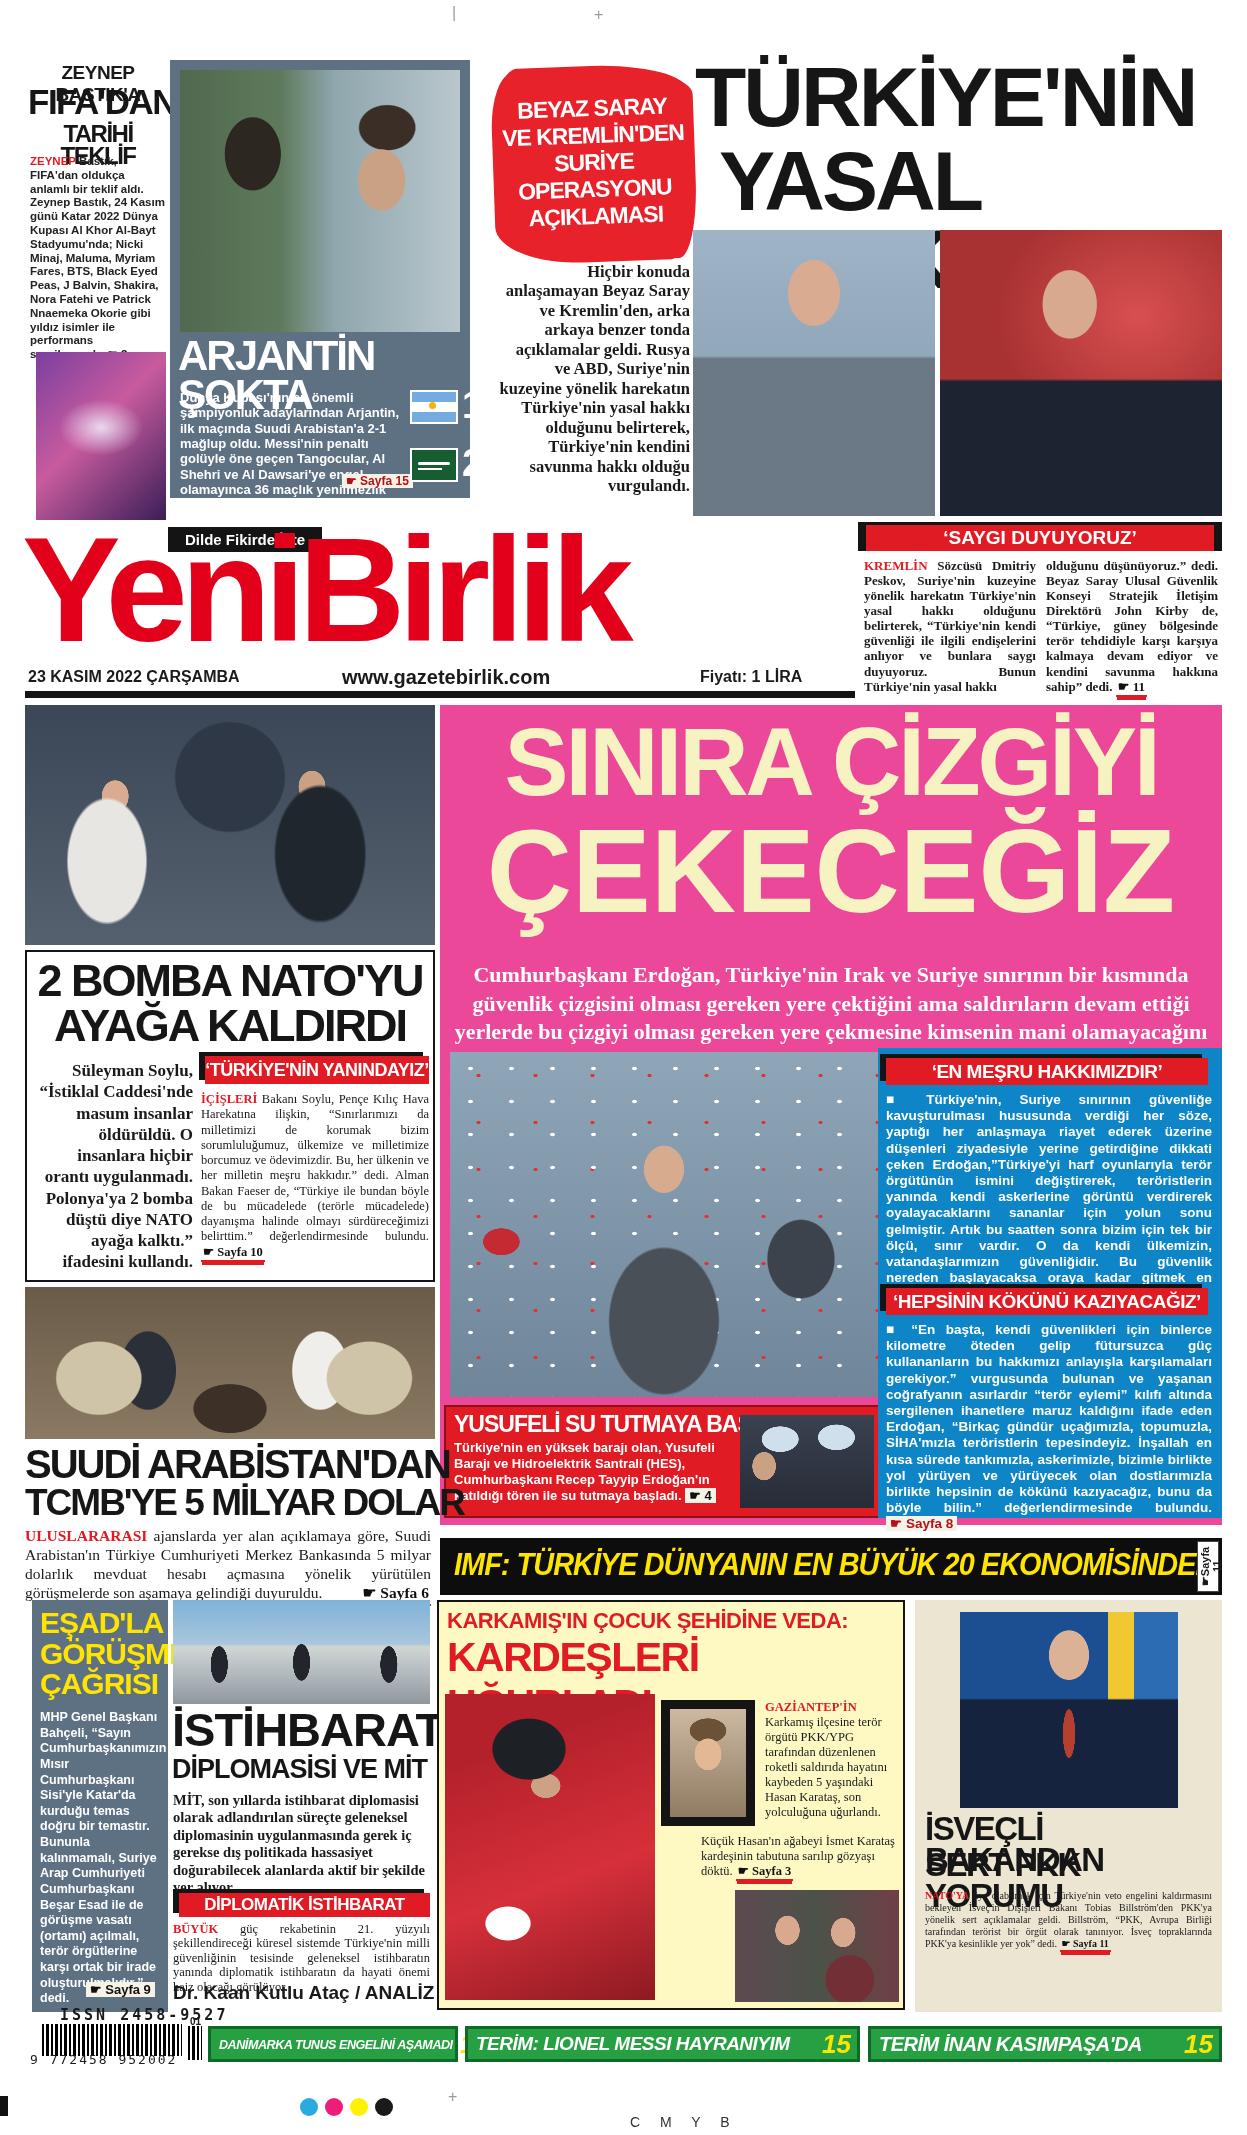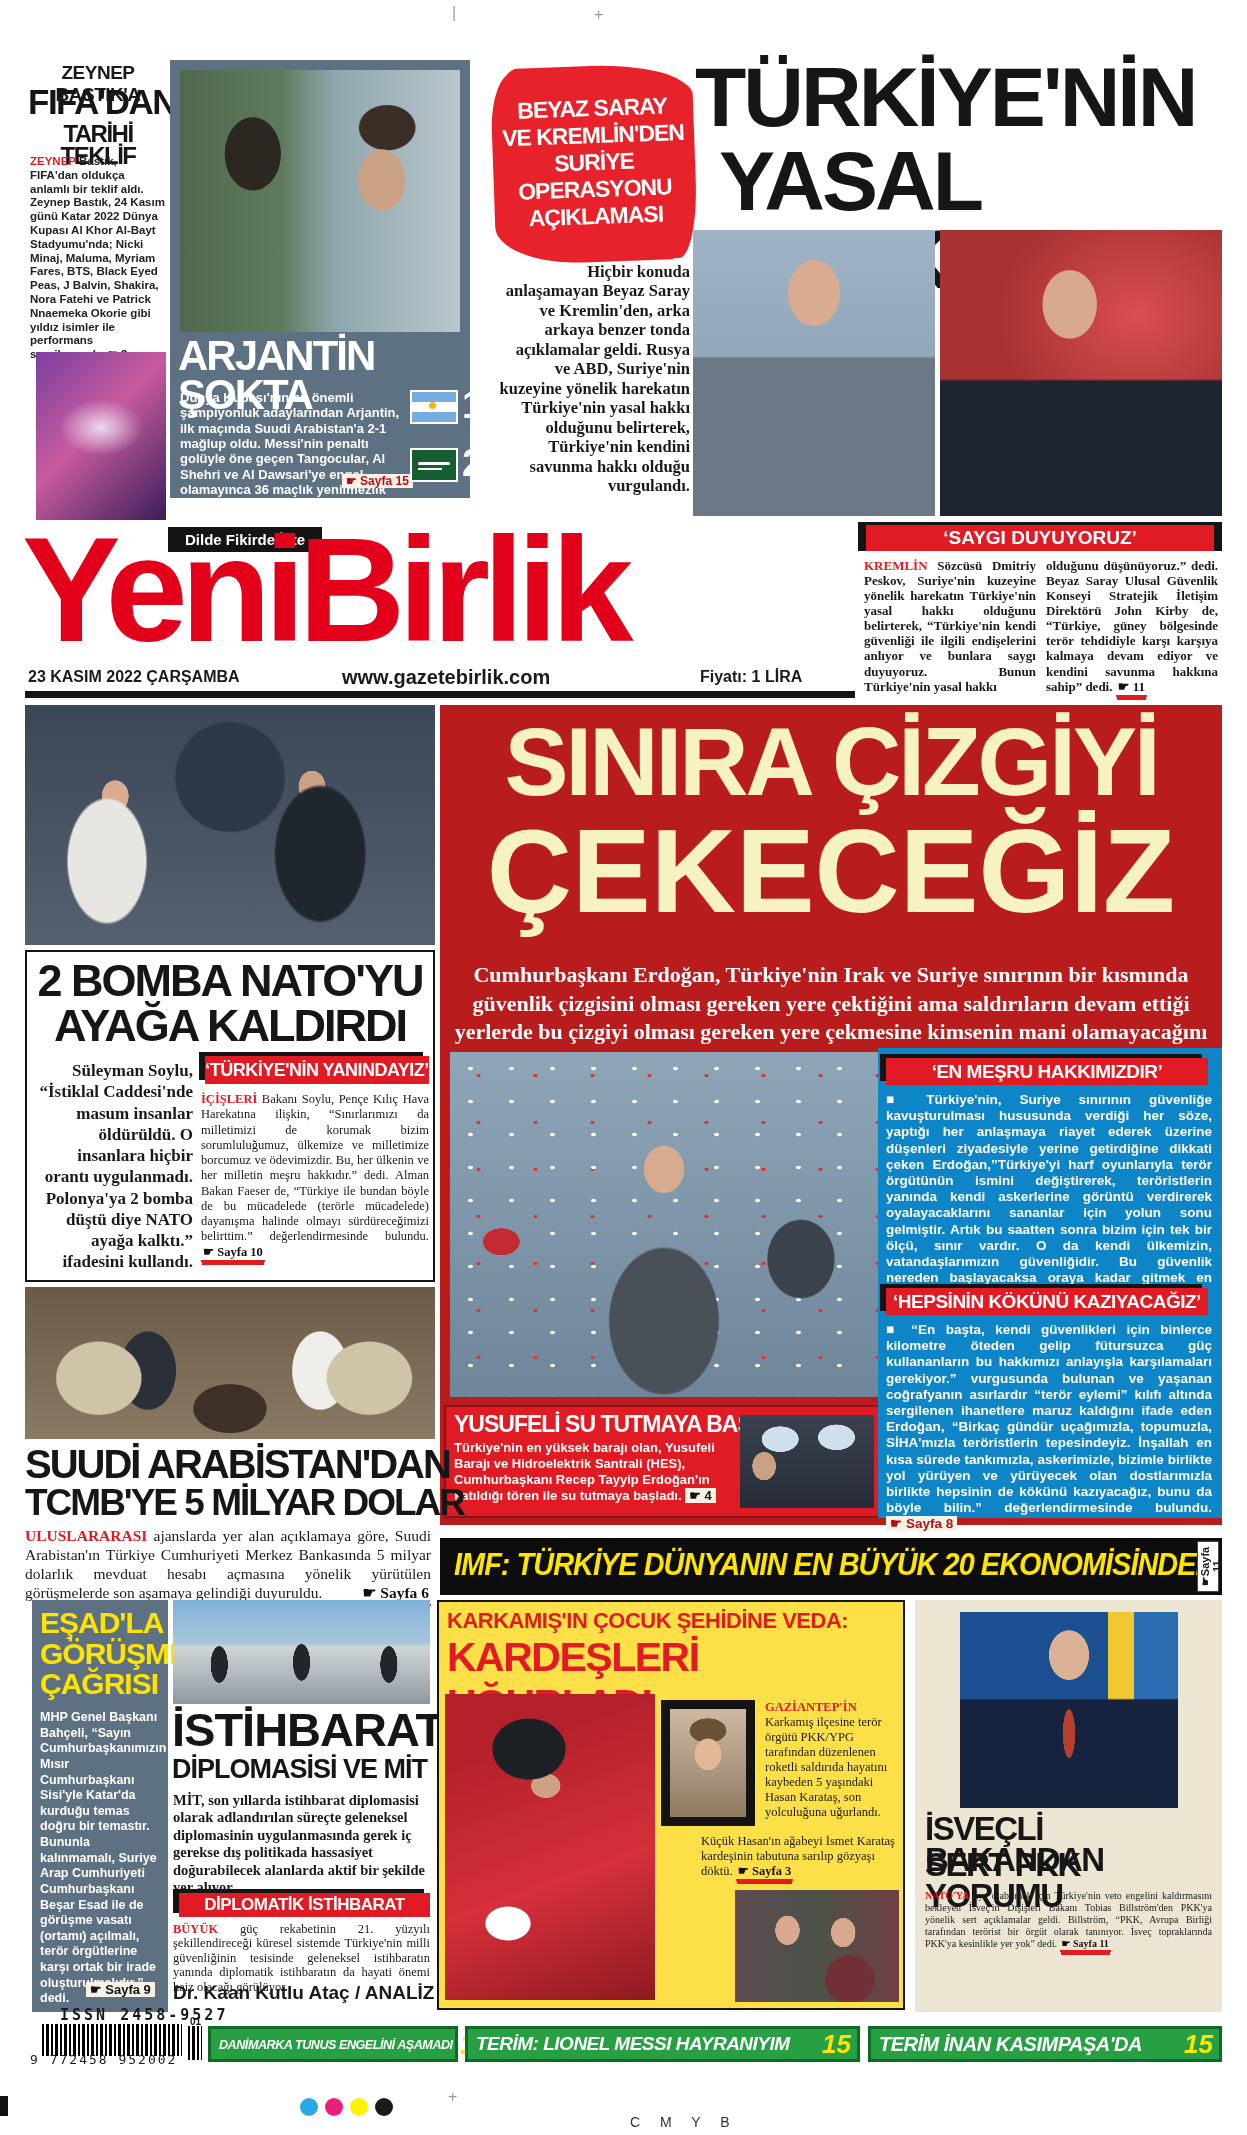--- a/index.html
+++ b/index.html
@@ -122,21 +122,21 @@
     <div class="hl" style="position:absolute;left:0;top:53px;width:100%;text-align:center;font-size:45px;letter-spacing:-2px;">AYAĞA KALDIRDI</div>
     <div class="serif" style="position:absolute;left:8px;top:108px;width:158px;font-size:17px;line-height:1.25;font-weight:700;text-align:right;">Süleyman Soylu, “İstiklal Caddesi'nde masum insanlar öldürüldü. O insanlara hiçbir orantı uygulanmadı. Polonya'ya 2 bomba düştü diye NATO ayağa kalktı.” ifadesini kullandı.</div>
     <div class="rbar" style="position:absolute;left:178px;top:104px;width:224px;height:28px;font-size:18px;line-height:28px;">‘TÜRKİYE'NİN YANINDAYIZ’</div>
     <div class="serif just" style="position:absolute;left:174px;top:140px;width:228px;font-size:12.5px;line-height:1.22;">
       <span class="lead">İÇİŞLERİ</span>
       <span>Bakanı Soylu, Pençe Kılıç Hava Harekatına ilişkin, “Sınırlarımızı da milletimizi de korumak bizim sorumluluğumuz, ülkemize ve milletimize borcumuz ve ödevimizdir. Bu, her ülkenin ve her milletin meşru hakkıdır.” dedi. Alman Bakan Faeser de, “Türkiye ile bundan böyle de bu mücadelede (terörle mücadelede) dayanışma halinde olmayı sürdüreceğimizi belirttim.” değerlendirmesinde bulundu.</span>
       <span class="ref"><span>☛</span> <span>Sayfa 10</span></span>
     </div>
   </div>
 
-  <div class="abs" style="left:440px;top:705px;width:782px;height:820px;background:#b91c1c;">
+  <div class="abs" style="left:440px;top:705px;width:782px;height:820px;background:#ec4899;">
     <div class="hl" style="position:absolute;left:0;top:12px;width:100%;text-align:center;font-size:96px;color:#f6f2c2;letter-spacing:-3px;">SINIRA ÇİZGİYİ</div>
     <div class="hl" style="position:absolute;left:0;top:112px;width:100%;text-align:center;font-size:118px;color:#f6f2c2;letter-spacing:0px;">ÇEKECEĞİZ</div>
     <div class="serif" style="position:absolute;left:14px;top:256px;width:754px;font-size:22px;line-height:1.3;font-weight:700;color:#fff;text-align:center;">Cumhurbaşkanı Erdoğan, Türkiye'nin Irak ve Suriye sınırının bir kısmında güvenlik çizgisini olması gereken yere çektiğini ama saldırıların devam ettiği yerlerde bu çizgiyi olması gereken yere çekmesine kimsenin mani olamayacağını söyledi.</div>
 
     <div class="ph" style="left:10px;top:347px;width:428px;height:345px;background:
         radial-gradient(34px 40px at 50% 34%, #d7ac8e 0%, #d7ac8e 58%, rgba(215,172,142,0) 60%),
         radial-gradient(90px 120px at 50% 78%, #4a5058 0%, #4a5058 60%, rgba(74,80,88,0) 62%),
         radial-gradient(60px 70px at 82% 60%, #3c434d 0%, #3c434d 55%, rgba(60,67,77,0) 57%),
         radial-gradient(30px 22px at 12% 55%, #c32a32 0%, #c32a32 60%, rgba(195,42,50,0) 62%),
         radial-gradient(#ffffff 2px, rgba(255,255,255,0) 2.6px),
@@ -216,21 +216,21 @@
   <div class="rbar abs" style="left:179px;top:1893px;width:251px;height:24px;font-size:17px;line-height:24px;">DİPLOMATİK İSTİHBARAT</div>
   <div class="abs serif just" style="left:173px;top:1922px;width:257px;font-size:12.5px;line-height:1.15;">
     <span class="lead">BÜYÜK</span>
     <span>güç rekabetinin 21. yüzyılı şekillendireceği küresel sistemde Türkiye'nin milli güvenliğinin tesisinde geleneksel istihbaratın yanında diplomatik istihbaratın da hayati önemi haiz olacağı görülüyor.</span>
   </div>
   <div class="abs" style="left:173px;top:1982px;font-size:19px;font-weight:900;">
     <span>Dr. Kaan Kutlu Ataç / ANALİZ</span>
     <span style="color:#e11b22;">10'da</span>
   </div>
 
-  <div class="abs" style="left:437px;top:1600px;width:468px;height:410px;background:#fde047;border:2px solid #141414;box-sizing:border-box;">
+  <div class="abs" style="left:437px;top:1600px;width:468px;height:410px;background:#fef9c3;border:2px solid #141414;box-sizing:border-box;">
     <div style="position:absolute;left:8px;top:6px;font-size:22px;font-weight:900;color:#e11b22;letter-spacing:-0.5px;">KARKAMIŞ'IN ÇOCUK ŞEHİDİNE VEDA:</div>
     <div style="position:absolute;left:8px;top:32px;font-size:41px;font-weight:900;color:#e11b22;letter-spacing:-1.5px;">KARDEŞLERİ UĞURLADI</div>
     <div class="ph" style="left:6px;top:92px;width:210px;height:306px;background:
         radial-gradient(60px 50px at 40% 18%, #1d2126 0%, #1d2126 60%, rgba(29,33,38,0) 62%),
         radial-gradient(24px 20px at 48% 30%, #cfa184 0%, #cfa184 60%, rgba(207,161,132,0) 62%),
         radial-gradient(40px 30px at 30% 75%, #ffffff 0%, #ffffff 55%, rgba(255,255,255,0) 58%),
         linear-gradient(160deg,#b5212b 20%,#d6303a 60%,#8e1a22 100%);"></div>
     <div class="ph" style="left:222px;top:98px;width:94px;height:126px;border:9px solid #141414;box-sizing:border-box;background:
         radial-gradient(22px 26px at 50% 42%, #e3b894 0%, #e3b894 60%, rgba(227,184,148,0) 62%),
         radial-gradient(30px 20px at 50% 20%, #6b5136 0%, #6b5136 60%, rgba(107,81,54,0) 62%),

